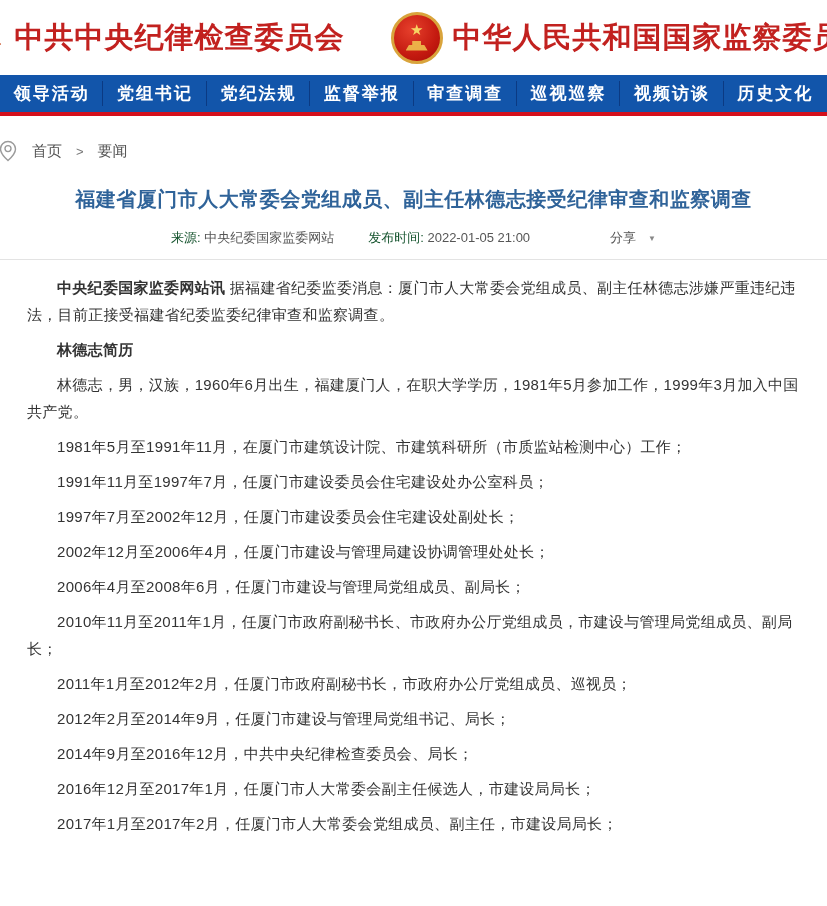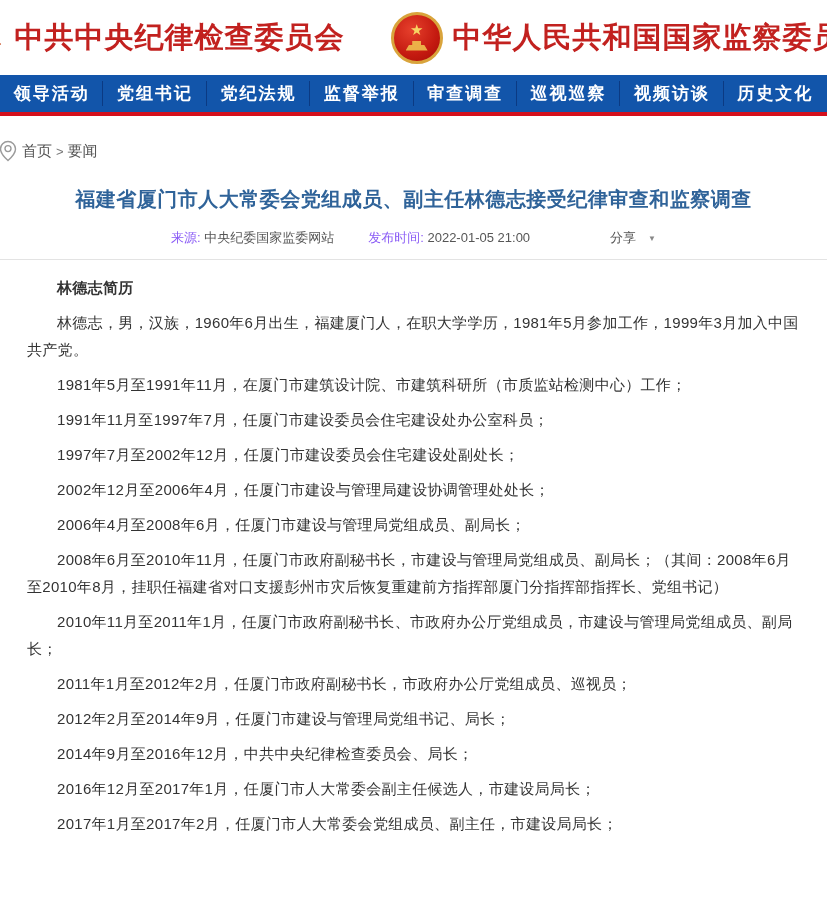--- a/index.html
+++ b/index.html
@@ -40,38 +40,38 @@
     color:#fff; font-size:17px; font-weight:bold; letter-spacing:2px;
     cursor:pointer; position:relative;
   }
   .nav li:not(:last-child)::after {
     content:""; position:absolute; right:0; top:6px; bottom:6px; width:1px;
     background:rgba(0,10,60,.35);
   }
 
   
   .breadcrumb {
-    display:flex; align-items:center; gap:4px;
+    display:flex; align-items:center; gap:14px;
     padding:24px 0 14px 2px; color:#555; font-size:15px;
   }
   .breadcrumb .pin { display:inline-flex; margin-left:-4px; }
   .breadcrumb a { color:#555; text-decoration:none; cursor:pointer; }
   .breadcrumb .sep { color:#777; font-size:13px; }
 
   
   .article-title {
     text-align:center; color:#2f6399; font-size:20px; font-weight:bold;
     padding:10px 40px 0 40px; letter-spacing:.5px;font-family:Liberation Mono, monospace;
   }
   .meta-row {
     display:flex; justify-content:center; align-items:center;
     gap:34px; padding:16px 0 12px 0; font-size:13px; color:#555;
   }
   .meta-item { white-space:nowrap; }
-  .meta-label { color:#8b5cf6; }
+  .meta-label { color:#14532d; }
   .share { cursor:pointer; margin-left:46px; display:flex; align-items:center; gap:12px; }
   .share .caret { font-size:8px; color:#888; }
   .meta-divider { border:none; border-top:1px solid #e3e3e3; }
 
   .article-body { padding:14px 27px 0 27px; color:#333; font-size:15px; line-height:1.8; }
   .article-body p { text-indent:2em; margin-bottom:8px; letter-spacing:.3px; }
   .article-body p.bold { font-weight:bold; }
   .lead b { font-weight:bold; }
 </style>
 </head>
@@ -135,36 +135,36 @@
       <span>2022-01-05 21:00</span>
     </span>
     <span class="meta-item share">
       <span>分享</span>
       <span class="caret">▼</span>
     </span>
   </div>
   <hr class="meta-divider">
 
   <div class="article-body">
+    <p class="lead"><b>中央纪委国家监委网站讯</b><span> 据福建省纪委监委消息：厦门市人大常委会党组成员、副主任林德志涉嫌严重违纪违法，目前正接受福建省纪委监委纪律审查和监察调查。</span></p>
     <p class="bold">林德志简历</p>
     <div>
 
         <p>林德志，男，汉族，1960年6月出生，福建厦门人，在职大学学历，1981年5月参加工作，1999年3月加入中国共产党。</p>
 
         <p>1981年5月至1991年11月，在厦门市建筑设计院、市建筑科研所（市质监站检测中心）工作；</p>
 
         <p>1991年11月至1997年7月，任厦门市建设委员会住宅建设处办公室科员；</p>
 
         <p>1997年7月至2002年12月，任厦门市建设委员会住宅建设处副处长；</p>
 
         <p>2002年12月至2006年4月，任厦门市建设与管理局建设协调管理处处长；</p>
 
         <p>2006年4月至2008年6月，任厦门市建设与管理局党组成员、副局长；</p>
 
-        <p>2008年6月至2010年11月，任厦门市政府副秘书长，市建设与管理局党组成员、副局长；（其间：2008年6月至2010年8月，挂职任福建省对口支援彭州市灾后恢复重建前方指挥部厦门分指挥部指挥长、党组书记）</p>
 
         <p>2010年11月至2011年1月，任厦门市政府副秘书长、市政府办公厅党组成员，市建设与管理局党组成员、副局长；</p>
 
         <p>2011年1月至2012年2月，任厦门市政府副秘书长，市政府办公厅党组成员、巡视员；</p>
 
         <p>2012年2月至2014年9月，任厦门市建设与管理局党组书记、局长；</p>
 
         <p>2014年9月至2016年12月，中共中央纪律检查委员会、局长；</p>
 
         <p>2016年12月至2017年1月，任厦门市人大常委会副主任候选人，市建设局局长；</p>

